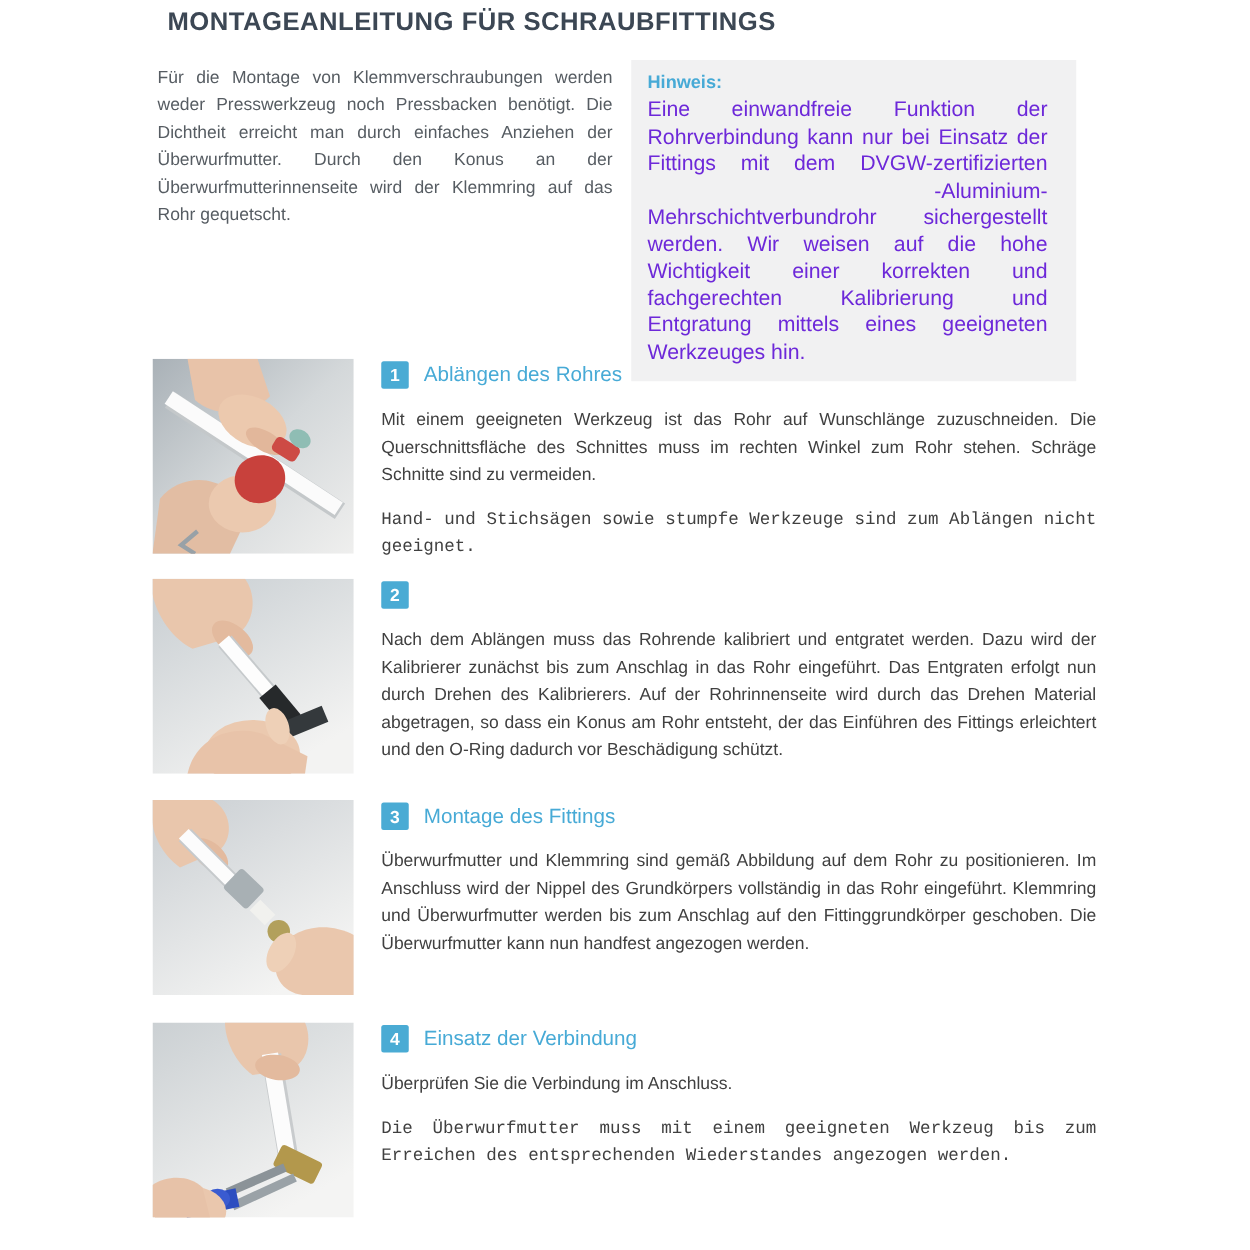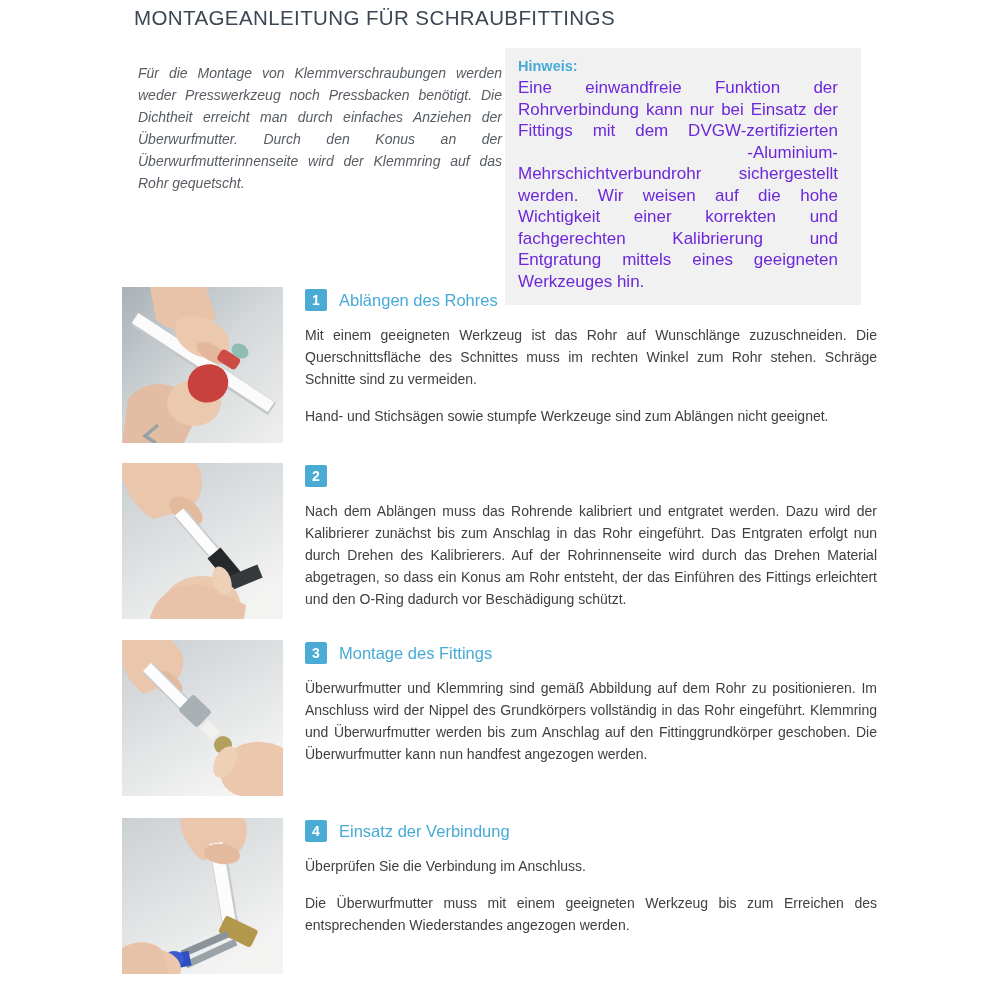--- a/index.html
+++ b/index.html
@@ -3,26 +3,26 @@
 <meta charset="utf-8">
 <style>
   html,body{margin:0;padding:0;background:#ffffff;}
   .page{
     position:relative;width:1000px;height:1000px;background:#ffffff;
     font-family:"Liberation Sans","DejaVu Sans",sans-serif;
     color:#565c62;overflow:hidden;
   }
   .page-title{
     position:absolute;left:134px;top:6px;margin:0;
-    font-size:20.5px;font-weight:normal;letter-spacing:0.4px;
+    font-size:20.5px;font-weight:bold;letter-spacing:0.4px;
     color:#3c4754;white-space:nowrap;
   }
   .intro{
-    position:absolute;left:122px;top:46px;width:364px;margin:16px;
-    font-size:14px;line-height:22px;text-align:justify;color:#565c62;font-style:italic;
+    position:absolute;left:122px;top:46px;width:364px;margin:4px;
+    font-size:14px;line-height:22px;text-align:justify;color:#565c62;
   }
   .note-box{
     position:absolute;left:505px;top:48px;width:356px;box-sizing:border-box;
     background:#f1f1f2;padding:10px 23px 13px 13px;
   }
   .note-label{
     margin:0 0 3px 0;font-size:14.5px;font-weight:bold;color:#47aad6;
   }
   .note-body{
     margin:0;font-size:17px;line-height:21.5px;text-align:justify;color:#6d28d9;
@@ -39,21 +39,21 @@
     color:#ffffff;font-size:14px;font-weight:bold;line-height:22px;
     text-align:center;flex:0 0 auto;
   }
   .step-title{
     margin:0;font-size:16.5px;font-weight:normal;color:#47aad6;white-space:nowrap;
   }
   .step-body p{
     margin:13px 0 0 0;font-size:14px;line-height:22px;
     text-align:justify;color:#404040;
   }
-  .step-body p + p{margin-top:15px;}
+  .step-body p + p{margin-top:15px;font-family:Liberation Mono, monospace;}
 </style>
 </head>
 <body>
 
 <div class="page">
 
   <h1 class="page-title">MONTAGEANLEITUNG FÜR SCHRAUBFITTINGS</h1>
 
   <p class="intro">Für die Montage von Klemmverschraubungen werden weder Presswerkzeug noch Pressbacken benötigt. Die Dichtheit erreicht man durch einfaches Anziehen der Überwurfmutter. Durch den Konus an der Überwurfmutterinnenseite wird der Klemmring auf das Rohr gequetscht.</p>
 

